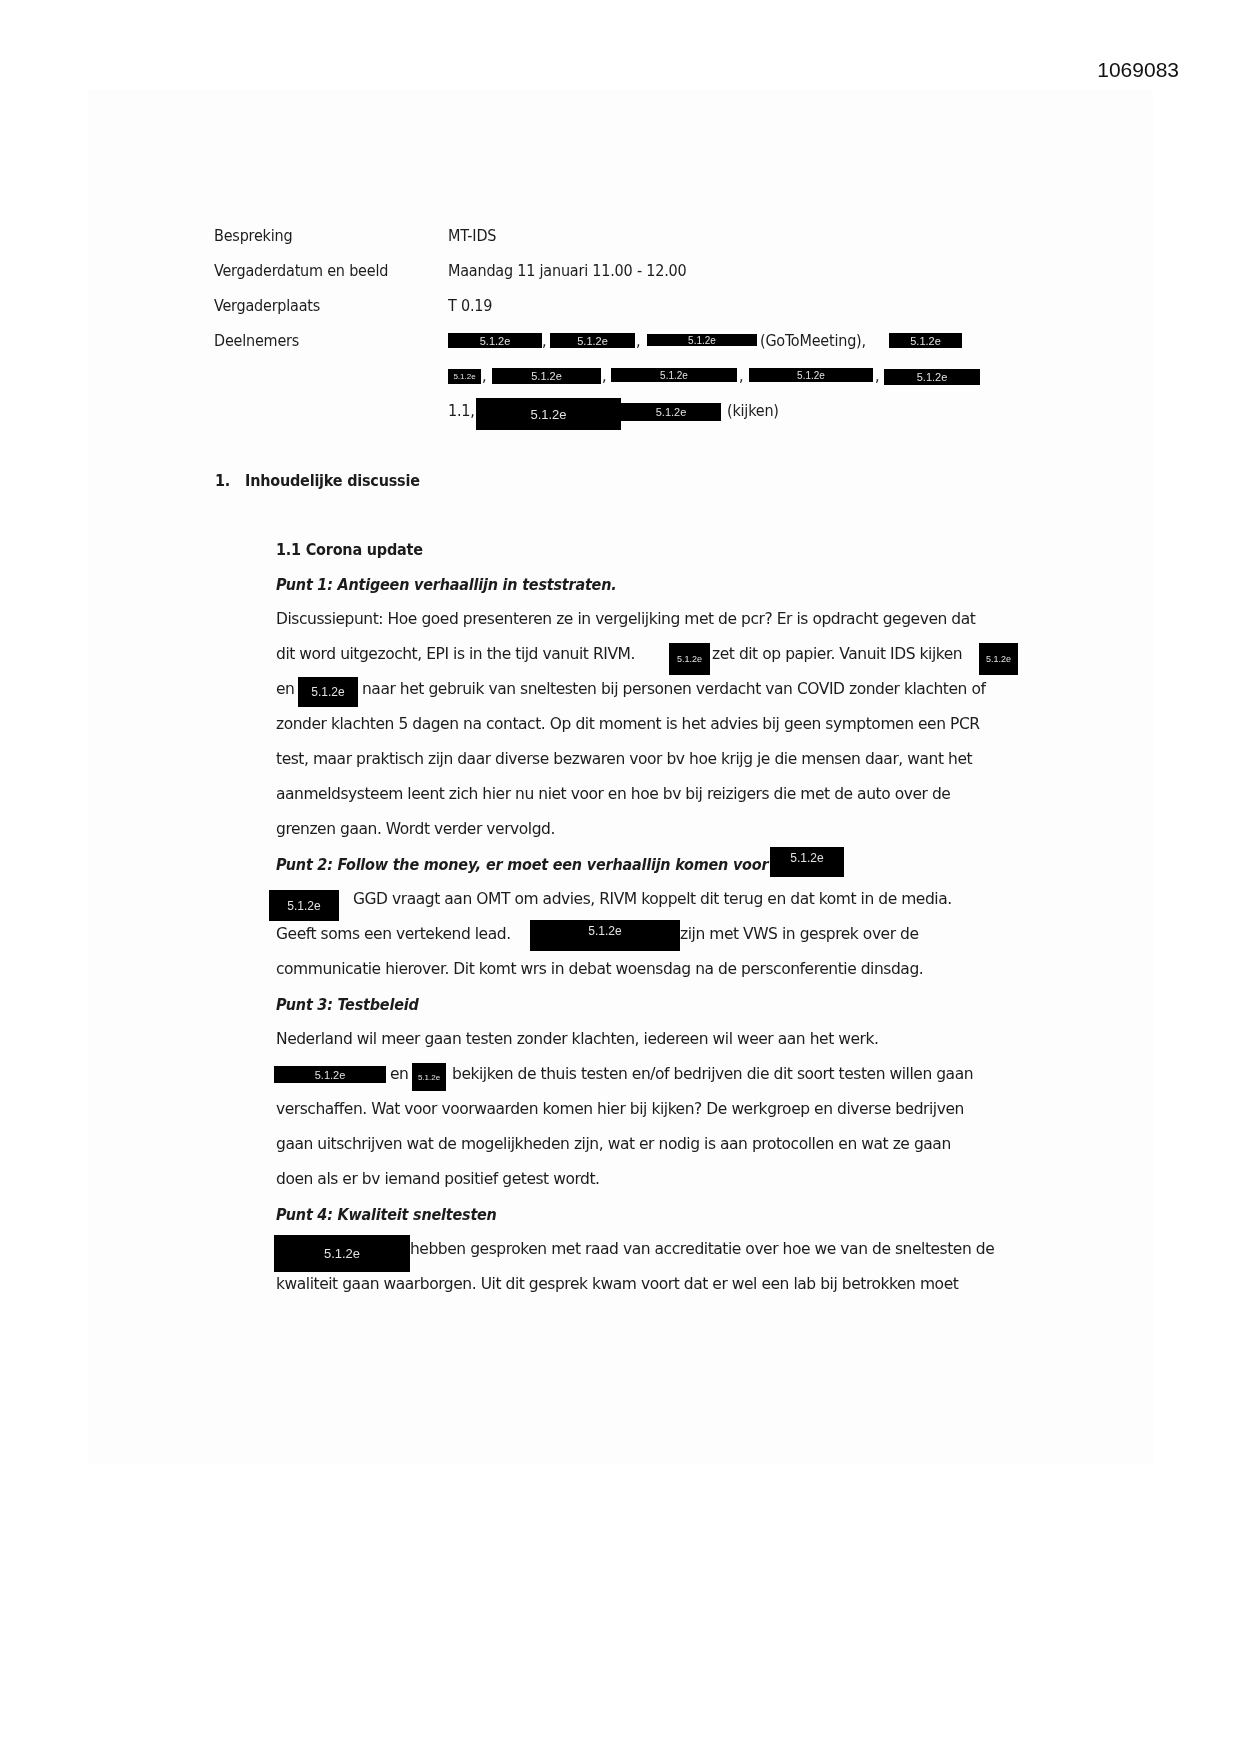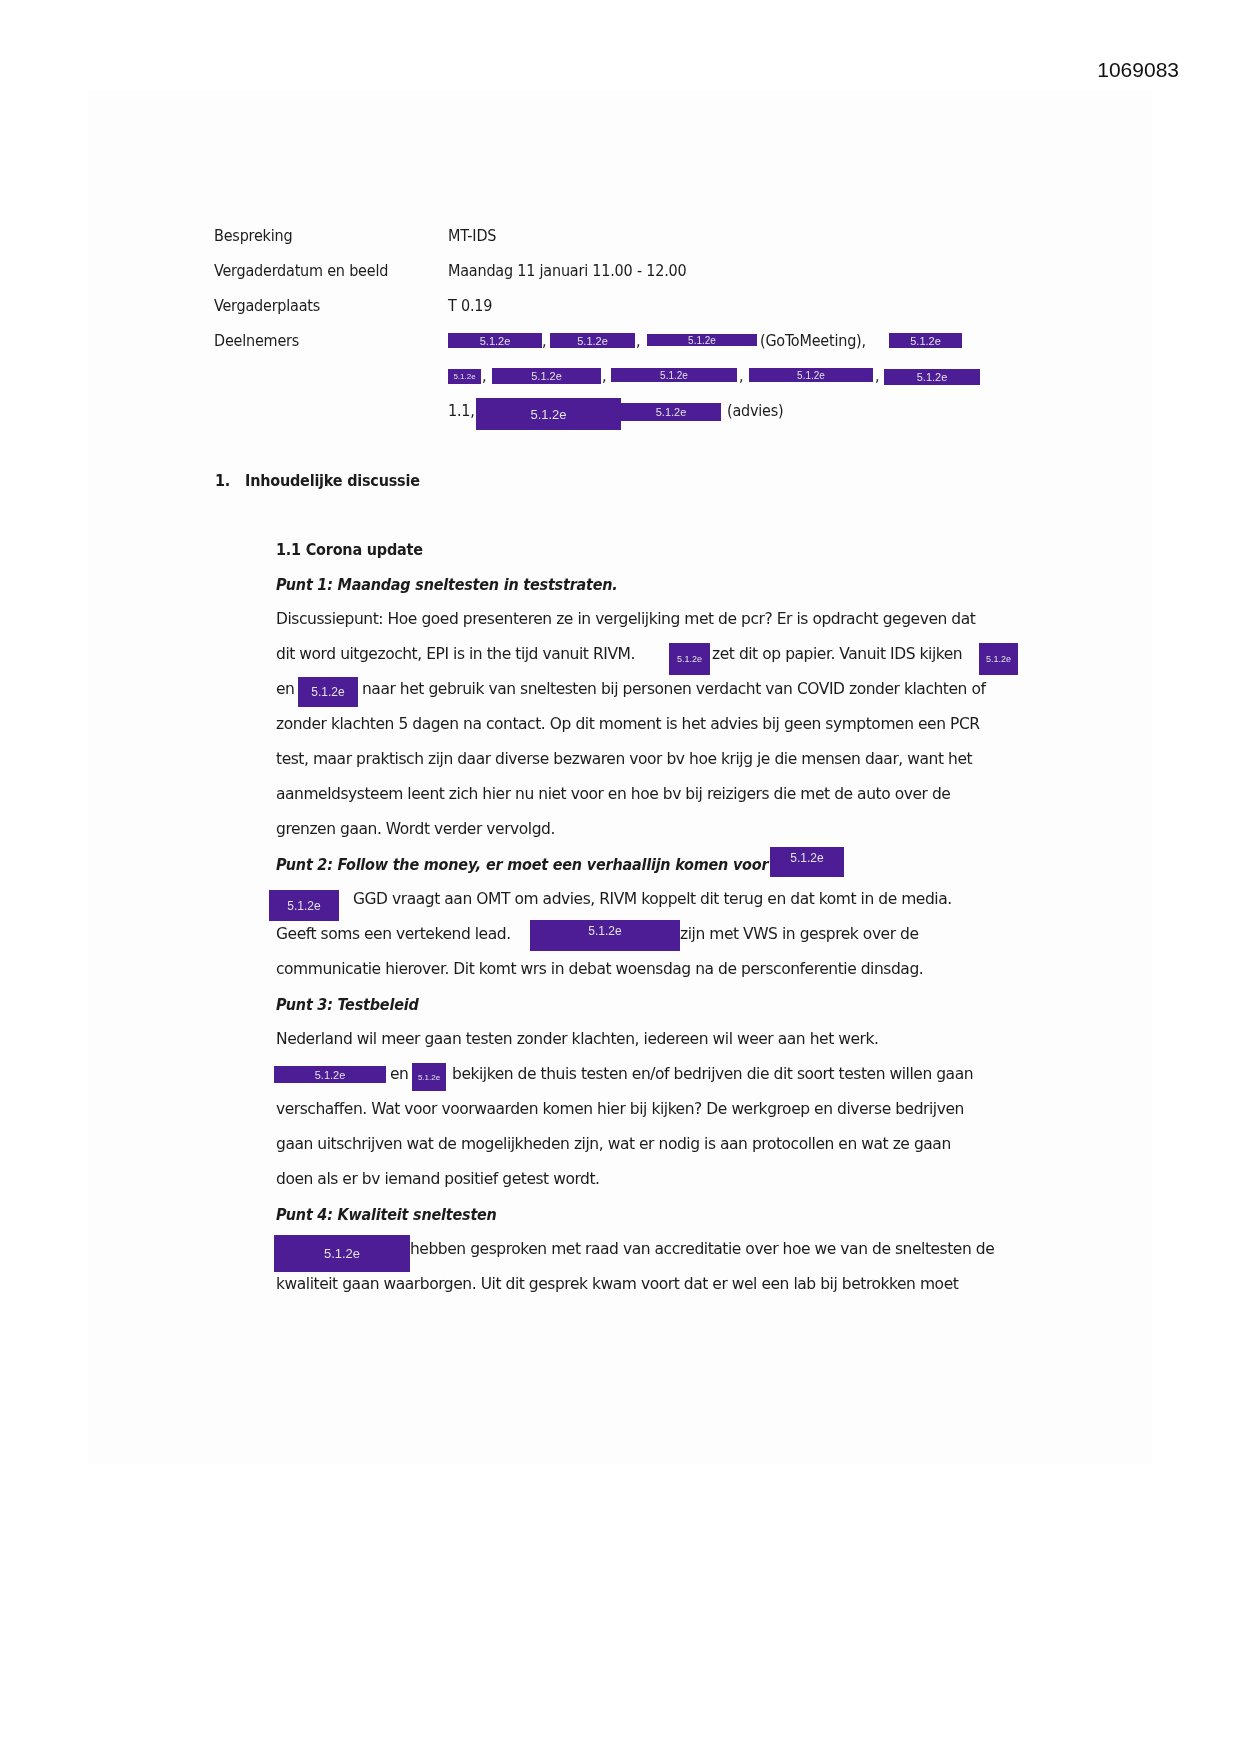--- a/index.html
+++ b/index.html
@@ -10,21 +10,21 @@
   .pagebg { position:absolute; left:88px; top:90px; width:1065px; height:1374px; background:#fdfdfd; }
   .t { position:absolute; font-family:"DejaVu Sans Condensed","DejaVu Sans", sans-serif; font-size:16px;
        white-space:nowrap; color:#1c1c1c; letter-spacing:-0.2px; }
   .label { left:214px; }
   .val { left:448px;text-align:right; }
   .b { font-weight:bold; }
   .bi { font-weight:bold; font-style:italic; }
   .para { position:absolute; left:276px; width:760px; font-family:"DejaVu Sans", sans-serif;
           font-size:15.5px; color:#1c1c1c; letter-spacing:-0.45px; }
   .line { position:absolute; left:0; white-space:nowrap; }
-  .red { position:absolute; background:#4c1d95; color:#e2e2e2; font-family:"Liberation Sans", sans-serif;
+  .red { position:absolute; background:#000000; color:#e2e2e2; font-family:"Liberation Sans", sans-serif;
          display:flex; align-items:center; justify-content:center; letter-spacing:0; }
 </style>
 </head>
 <body>
 
 <div class="pagebg"></div>
 <div class="docid">1069083</div>
 
 <div class="t label" style="top:226px">Bespreking</div>
 <div class="t val" style="top:226px">MT-IDS</div>
@@ -48,27 +48,27 @@
 <div class="t" style="left:602px;top:366px">,</div>
 <div class="red" style="left:611px;top:368px;width:126px;height:14px;font-size:10px">5.1.2e</div>
 <div class="t" style="left:739px;top:366px">,</div>
 <div class="red" style="left:749px;top:368px;width:124px;height:14px;font-size:10px">5.1.2e</div>
 <div class="t" style="left:875px;top:366px">,</div>
 <div class="red" style="left:884px;top:369px;width:96px;height:16px;font-size:11px">5.1.2e</div>
 
 <div class="t" style="left:448px;top:401px">1.1,</div>
 <div class="red" style="left:476px;top:398px;width:145px;height:32px;font-size:13px">5.1.2e</div>
 <div class="red" style="left:621px;top:403px;width:100px;height:18px;font-size:11px">5.1.2e</div>
-<div class="t" style="left:727px;top:401px">(advies)</div>
+<div class="t" style="left:727px;top:401px">(kijken)</div>
 
 <div class="t b" style="left:215px;top:471px">1.</div>
 <div class="t b" style="left:245px;top:471px">Inhoudelijke discussie</div>
 <div class="t b" style="left:276px;top:540px">1.1 Corona update</div>
 
-<div class="t bi" style="left:276px;top:575px">Punt 1: Maandag sneltesten in teststraten.</div>
+<div class="t bi" style="left:276px;top:575px">Punt 1: Antigeen verhaallijn in teststraten.</div>
 <div class="para" style="top:610px">
   <div class="line" style="top:0">Discussiepunt: Hoe goed presenteren ze in vergelijking met de pcr? Er is opdracht gegeven dat</div>
   <div class="line" style="top:35px">dit word uitgezocht, EPI is in the tijd vanuit RIVM.</div>
   <div class="line" style="top:35px;left:436px">zet dit op papier. Vanuit IDS kijken</div>
   <div class="line" style="top:70px">en</div>
   <div class="line" style="top:70px;left:86px">naar het gebruik van sneltesten bij personen verdacht van COVID zonder klachten of</div>
   <div class="line" style="top:105px">zonder klachten 5 dagen na contact. Op dit moment is het advies bij geen symptomen een PCR</div>
   <div class="line" style="top:140px">test, maar praktisch zijn daar diverse bezwaren voor bv hoe krijg je die mensen daar, want het</div>
   <div class="line" style="top:175px">aanmeldsysteem leent zich hier nu niet voor en hoe bv bij reizigers die met de auto over de</div>
   <div class="line" style="top:210px">grenzen gaan. Wordt verder vervolgd.</div>

